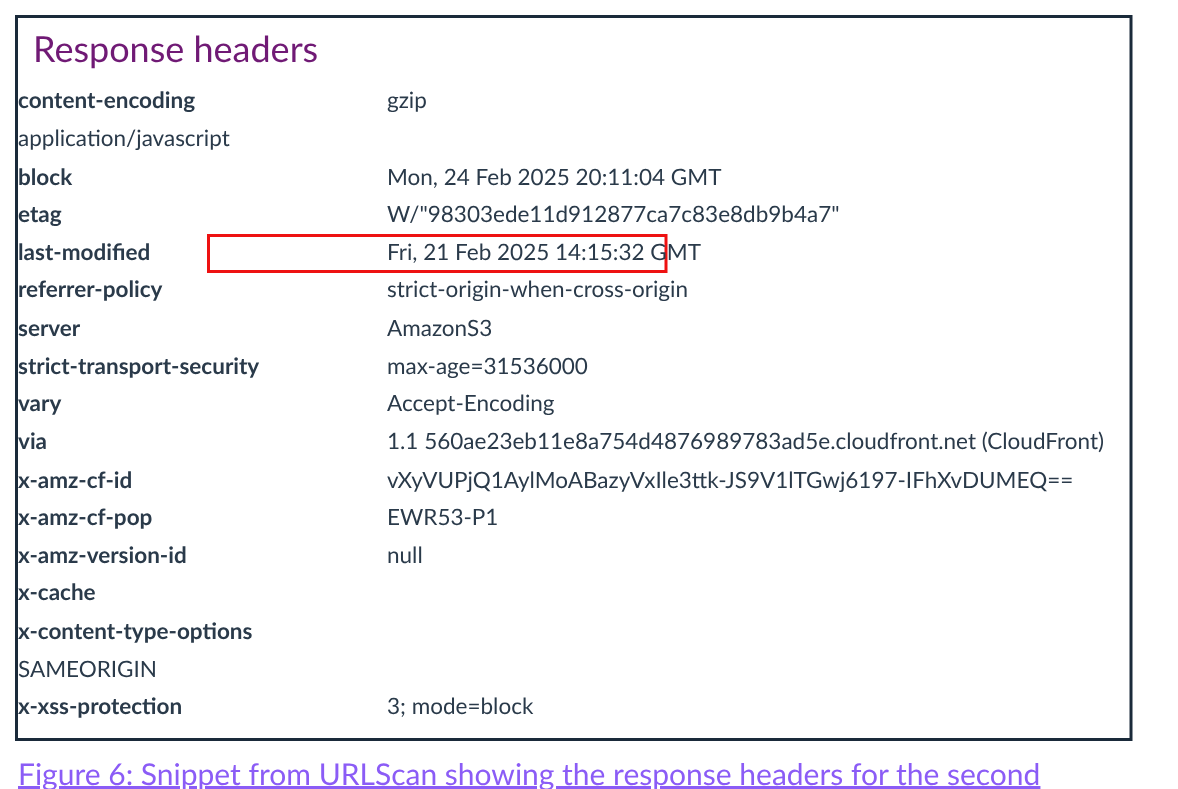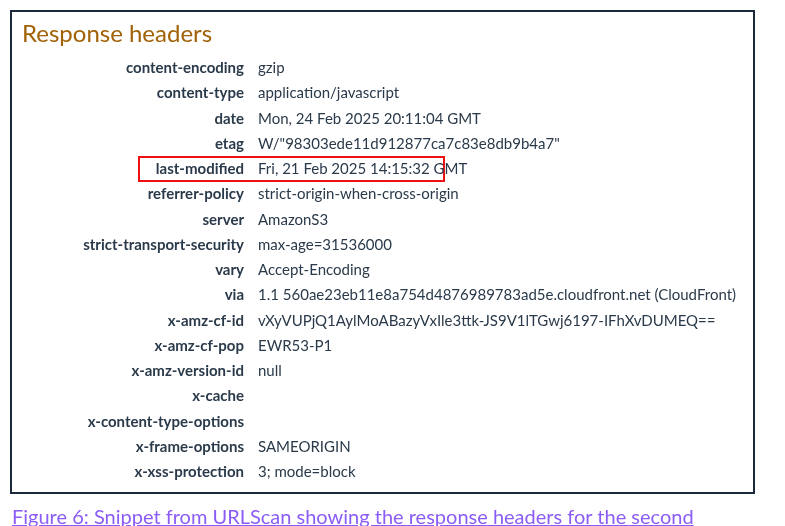--- a/index.html
+++ b/index.html
@@ -12,36 +12,35 @@
     .panel {
       border: 2px solid #1a2a3a;
       width: 745px;
       box-sizing: border-box;
       padding: 0;
       overflow: hidden;
     }
     .panel-title {
       font-size: 24px;
       font-weight: 400;
-      color: #a16207;
+      color: #701a75;
       padding: 6px 10px 8px 10px;
     }
     .headers-table {
       padding: 0 0 8px 0;
     }
     .row {
       display: flex;
       align-items: flex-start;
       padding: 1px 0;
       line-height: 1.55;
       font-size: 15px;
     }
     .key {
       flex: 0 0 232px;
-      text-align: right;
       padding-right: 14px;
       font-weight: 700;
       color: #2a3a4a;
       white-space: nowrap;
     }
     .val {
       flex: 1;
       color: #2a3a4a;
       word-break: break-word;
       padding-right: 8px;
@@ -74,26 +73,25 @@
 <div class="panel">
   <div class="panel-title">Response headers</div>
   <div class="headers-table">
 
     <div class="row">
       <div class="key">content-encoding</div>
       <div class="val">gzip</div>
     </div>
 
     <div class="row">
-      <div class="key">content-type</div>
       <div class="val">application/javascript</div>
     </div>
 
     <div class="row">
-      <div class="key">date</div>
+      <div class="key">block</div>
       <div class="val">Mon, 24 Feb 2025 20:11:04 GMT</div>
     </div>
 
     <div class="row">
       <div class="key">etag</div>
       <div class="val">W/"98303ede11d912877ca7c83e8db9b4a7"</div>
     </div>
 
     <div class="row highlight-box">
       <div class="key">last-modified</div>
@@ -142,21 +140,20 @@
 
     <div class="row">
       <div class="key">x-cache</div>
     </div>
 
     <div class="row">
       <div class="key">x-content-type-options</div>
     </div>
 
     <div class="row">
-      <div class="key">x-frame-options</div>
       <div class="val">SAMEORIGIN</div>
     </div>
 
     <div class="row">
       <div class="key">x-xss-protection</div>
       <div class="val">3; mode=block</div>
     </div>
 
   </div>
 </div>

